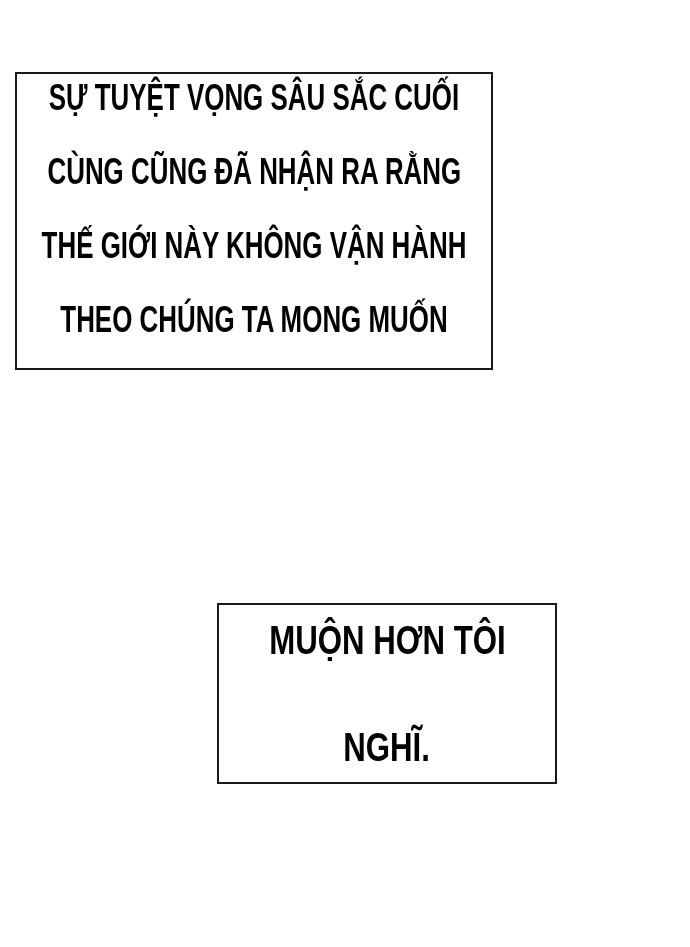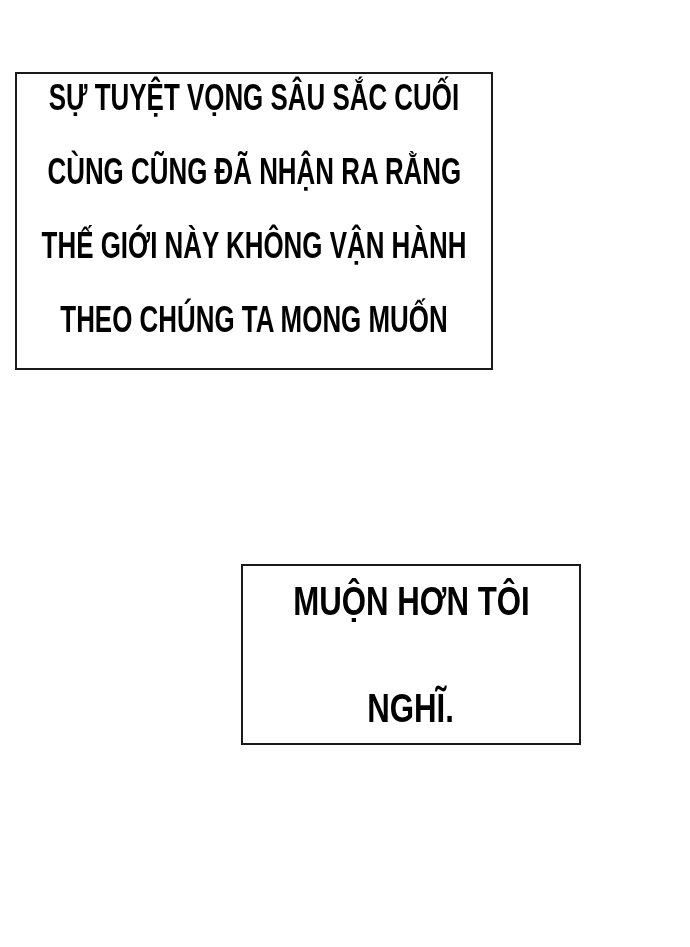--- a/index.html
+++ b/index.html
@@ -26,24 +26,23 @@
   }
   #caption-box-top {
     left: 15px;
     top: 72px;
     width: 478px;
     height: 298px;
     padding-bottom: 24px;
   }
   #caption-box-bottom {
     left: 217px;
-    top: 564px;
+    top: 603px;
     width: 340px;
     height: 181px;
-    margin-left: 24px;
   }
   .caption-line {
     display: block;
     font-weight: bold;
     color: #000000;
     white-space: nowrap;
     text-align: center;
     transform-origin: 50% 50%;
     letter-spacing: 0px;
   }

